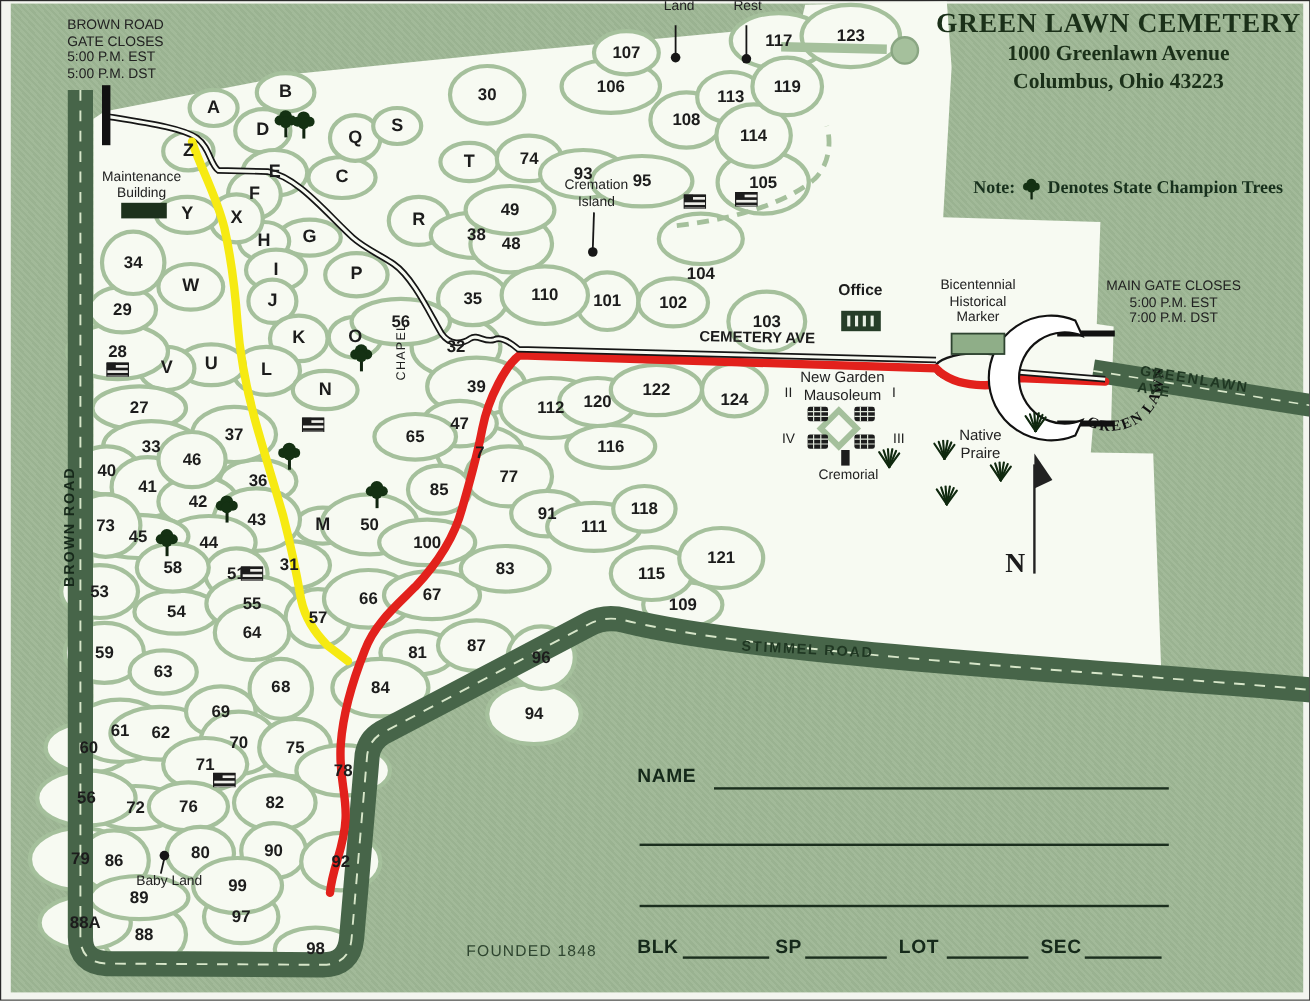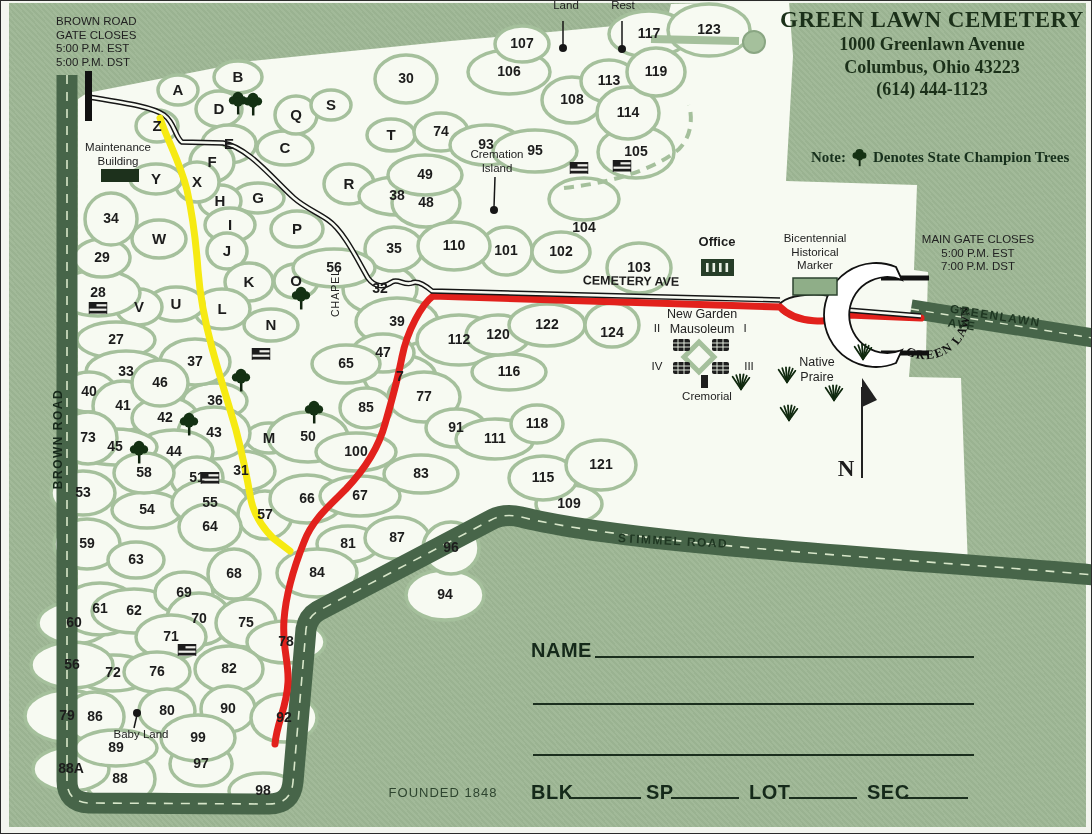--- a/index.html
+++ b/index.html
@@ -15,21 +15,21 @@
   .small{font-size:11.5px;font-weight:normal;color:#222;line-height:1.18;}
   .serif{font-family:"Liberation Serif",serif;}
   .left{text-align:left;transform:none;}
   .uline{position:absolute;height:2px;background:#1b2f1e;z-index:3;}
   .header-block{position:absolute;left:772px;top:6px;width:318px;text-align:center;z-index:3;
      color:#1b3019;font-family:"Liberation Serif",serif;}
   .header-block .t{font-size:23px;font-weight:bold;letter-spacing:.5px;}
   .header-block .a{font-size:18px;font-weight:bold;line-height:1.25;}
   .note-row{position:absolute;left:810px;top:147px;z-index:3;display:flex;align-items:center;gap:5px;
      font-family:"Liberation Serif",serif;font-size:15px;color:#17301c;font-weight:bold;}
-  .form-label{position:absolute;z-index:3;color:#15291a;font-weight:bold;font-size:20px;letter-spacing:.5px;}
+  .form-label{position:absolute;z-index:3;color:#15291a;font-weight:bold;font-size:16px;letter-spacing:.5px;}
   .road-label{position:absolute;z-index:3;color:#1f3722;font-size:12px;font-weight:bold;letter-spacing:1.5px;}
 </style>
 </head>
 <body>
 
 <div class="stage">
   <div class="green-page"></div>
 
   <svg class="map" width="1092" height="834" viewBox="0 0 1092 834">
     <defs>
@@ -391,21 +391,21 @@
       <div class="lbl" style="left: 143px; top: 472px;">58</div>
       <div class="lbl" style="left: 86px; top: 543px;">59</div>
       <div class="lbl" style="left: 73px; top: 622px;">60</div>
       <div class="lbl" style="left: 99px; top: 608px;">61</div>
       <div class="lbl" style="left: 133px; top: 610px;">62</div>
       <div class="lbl" style="left: 135px; top: 559px;">63</div>
       <div class="lbl" style="left: 209px; top: 526px;">64</div>
       <div class="lbl" style="left: 345px; top: 363px;">65</div>
       <div class="lbl" style="left: 306px; top: 498px;">66</div>
       <div class="lbl" style="left: 359px; top: 495px;">67</div>
-      <div class="lbl" style="left: 233px; top: 573px;">68</div>
+      <div class="lbl" style="left: 233px; top: 573px; font-family: Liberation Mono, monospace;">68</div>
       <div class="lbl" style="left: 183px; top: 592px;">69</div>
       <div class="lbl" style="left: 198px; top: 618px;">70</div>
       <div class="lbl" style="left: 170px; top: 636px;">71</div>
       <div class="lbl" style="left: 112px; top: 672px;">72</div>
       <div class="lbl" style="left: 71px; top: 664px;">56</div>
       <div class="lbl" style="left: 440px; top: 131px;">74</div>
       <div class="lbl" style="left: 245px; top: 622px;">75</div>
       <div class="lbl" style="left: 156px; top: 671px;">76</div>
       <div class="lbl" style="left: 423px; top: 396px;">77</div>
       <div class="lbl" style="left: 285px; top: 641px;">78</div>
@@ -455,21 +455,20 @@
       <div class="lbl" style="left: 600px; top: 464px;">121</div>
       <div class="lbl" style="left: 546px; top: 324px;">122</div>
       <div class="lbl" style="left: 708px; top: 29px;">123</div>
       <div class="lbl" style="left: 611px; top: 332px;">124</div>
     </div>
 
   <div class="header-block">
     <div class="t">GREEN LAWN CEMETERY</div>
     <div class="a">1000 Greenlawn Avenue</div>
     <div class="a">Columbus, Ohio 43223</div>
-    <div class="a">(614) 444-1123</div>
   </div>
   <div class="note-row">
     <span>Note:</span>
     <svg width="17" height="19" viewBox="0 0 20 24">
         <use href="#tree"></use>
       </svg>
     <span>Denotes State Champion Trees</span>
   </div>
 
   <div class="form-label" style="left:530px;top:638px;">NAME</div>

